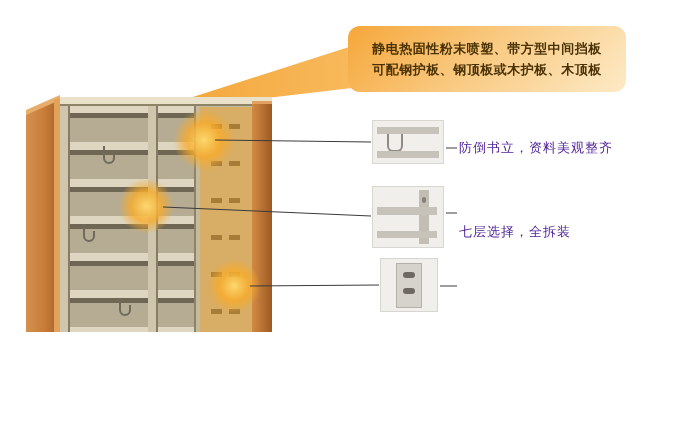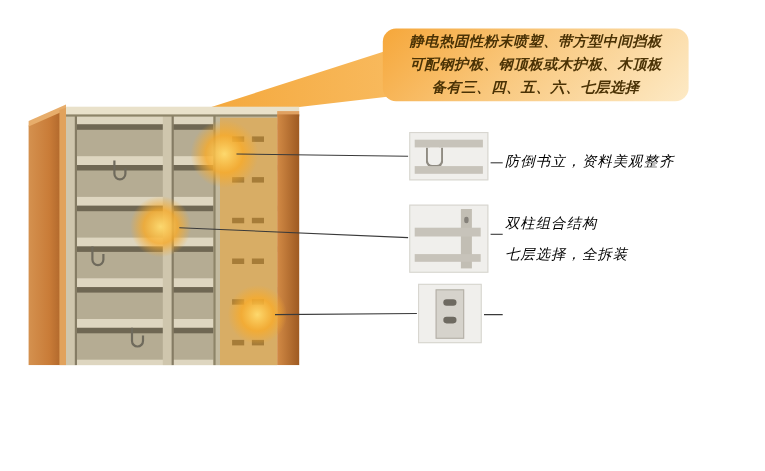--- a/index.html
+++ b/index.html
@@ -1,19 +1,18 @@
 <!DOCTYPE html>
 <html><head>
 <meta charset="utf-8">
 <style>
   html,body { margin:0; padding:0; background:#ffffff; }
   .canvas {
     position:relative; width:695px; height:332px; background:#ffffff; overflow:hidden;
     font-family:"DejaVu Sans","Liberation Sans",sans-serif;
-    font-style:italic;
   }
   .scene { position:absolute; left:0; top:0; width:695px; height:428px; }
 
   .callout {
     position:absolute; left:348px; top:26px; width:278px; height:66px;
     border-radius:12px;
     background:linear-gradient(135deg,#f6a73a 0%,#f9c87e 45%,#fdeac6 100%);
     display:flex; flex-direction:column; justify-content:center; align-items:center;
   }
   .callout .line {
@@ -29,21 +28,21 @@
   .t-post  { background:#c2beb4; }
   .t-plate { background:#d6d3cc; border:1px solid #b5b1a8; box-sizing:border-box; }
   .t-slot  { background:#6e6a61; border-radius:3px; }
   .t-slot2 { background:#85817a; border-radius:2px; }
   .t-face  { background:#dbd8d1; border:1px solid #bdb9b0; box-sizing:border-box; }
   .t-wire  {
     border:2px solid #8f8b82; border-top:none; border-radius:0 0 6px 6px; background:transparent;
   }
 
   .feature-label {
-    position:absolute; font-size:13px; line-height:16px; color:#000000;
+    position:absolute; font-size:13px; line-height:16px; color:#4c1d95;
     letter-spacing:1px; white-space:nowrap;
   }
 </style>
 </head>
 <body>
 
 <div class="canvas">
 
   <svg class="scene" width="695" height="428" viewBox="0 0 695 428">
     <defs>
@@ -167,21 +166,20 @@
       <line x1="446" y1="148" x2="457" y2="148"></line>
       <line x1="446" y1="213" x2="457" y2="213"></line>
       <line x1="440" y1="286" x2="457" y2="286"></line>
       <line x1="442" y1="362" x2="457" y2="362"></line>
     </g>
   </svg>
 
   <div class="callout">
     <div class="line">静电热固性粉末喷塑、带方型中间挡板</div>
     <div class="line">可配钢护板、钢顶板或木护板、木顶板</div>
-    <div class="line">备有三、四、五、六、七层选择</div>
   </div>
 
   <div class="thumb" style="left:372px;top:120px;width:72px;height:44px">
     <div class="t-bar" style="left:4px;top:6px;width:62px;height:7px"></div>
     <div class="t-wire" style="left:14px;top:13px;width:12px;height:16px"></div>
     <div class="t-bar" style="left:4px;top:30px;width:62px;height:7px"></div>
   </div>
 
   <div class="thumb" style="left:372px;top:186px;width:72px;height:62px">
     <div class="t-post" style="left:46px;top:3px;width:10px;height:54px"></div>
@@ -197,16 +195,15 @@
   </div>
 
   <div class="thumb" style="left:380px;top:336px;width:60px;height:52px">
     <div class="t-bar" style="left:3px;top:6px;width:52px;height:9px"></div>
     <div class="t-face" style="left:6px;top:15px;width:46px;height:28px"></div>
     <div class="t-slot2" style="left:13px;top:25px;width:13px;height:6px"></div>
     <div class="t-slot2" style="left:32px;top:25px;width:13px;height:6px"></div>
   </div>
 
   <div class="feature-label" style="left:459px;top:140px">防倒书立，资料美观整齐</div>
-  <div class="feature-label" style="left:459px;top:196px">双柱组合结构</div>
   <div class="feature-label" style="left:459px;top:224px">七层选择，全拆装</div>
 
 </div>
 
 </body></html>

